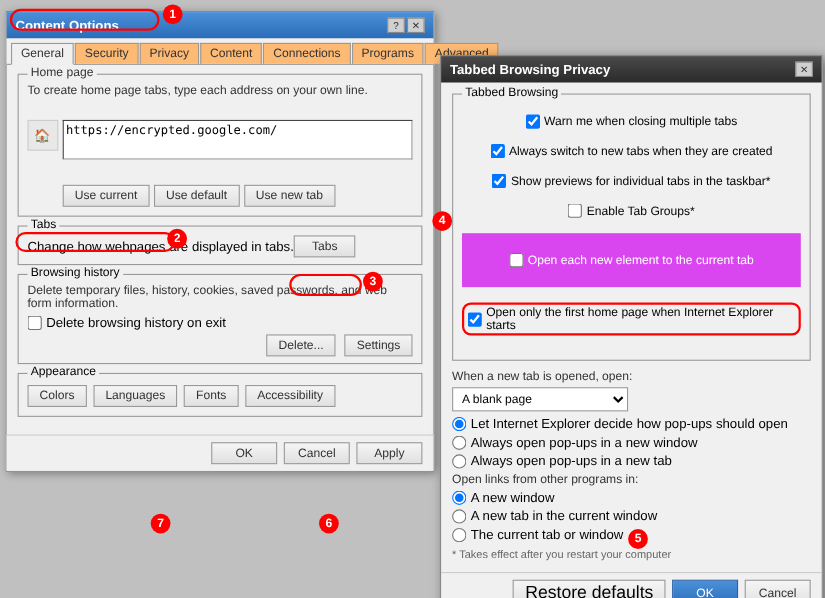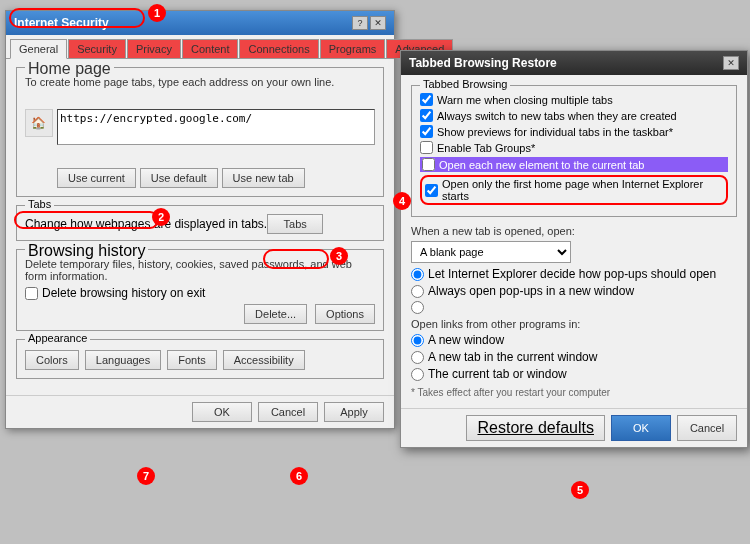--- a/index.html
+++ b/index.html
@@ -64,21 +64,21 @@
       display: flex;
       padding: 4px 4px 0 4px;
       gap: 1px;
     }
 
     .tab {
       padding: 3px 8px;
       font-size: 11px;
       border: 1px solid #999;
       border-bottom: none;
-      background: #ef4444;
+      background: #fdba74;
       cursor: pointer;
       color: #333;
     }
 
     .tab.active {
       background: #f0f0f0;
       border-bottom: 1px solid #f0f0f0;
       margin-bottom: -1px;
       font-weight: normal;
     }
@@ -94,21 +94,21 @@
       padding: 4px 8px 8px 8px;
       position: relative;
     }
 
     .group-label {
       position: absolute;
       top: -8px;
       left: 8px;
       background: #f0f0f0;
       padding: 0 3px;
-      font-size: 16px;
+      font-size: 11px;
       color: #333;
     }
 
     .home-page-desc {
       font-size: 11px;
       color: #333;
       margin-bottom: 21px;
       margin-top: 4px;
     }
 
@@ -205,21 +205,21 @@
       position: relative;
       margin-bottom: 8px;
     }
 
     .browsing-label {
       position: absolute;
       top: -8px;
       left: 8px;
       background: #f0f0f0;
       padding: 0 3px;
-      font-size: 16px;
+      font-size: 11px;
     }
 
     .browse-desc {
       font-size: 11px;
       color: #333;
       margin: 4px 0;
     }
 
     .checkbox-row {
       display: flex;
@@ -298,28 +298,29 @@
       left: 8px;
       background: #f0f0f0;
       padding: 0 3px;
       font-size: 11px;
     }
 
     .tbs-checkbox {
       display: flex;
       align-items: center;
       gap: 4px;
-      margin: 3px 0;
-      font-size: 11px;
+      margin: 14px 0;
+      font-size: 11px;
+      justify-content: center;
     }
 
     .highlighted-row {
-      background: #8b5cf6;
+      background: #d946ef;
       color: white;
-      padding: 1px 2px;
+      padding: 18px 2px;
     }
 
     .section-header {
       font-size: 11px;
       color: #333;
       margin: 6px 0 3px;
     }
 
     .dropdown-row {
       display: flex;
@@ -386,21 +387,21 @@
       align-items: center;
       justify-content: center;
       position: absolute;
     }
   </style>
 </head>
 <body>
 
 <div class="dialog-main">
   <div class="title-bar">
-    <span class="title-bar-text">Internet Security</span>
+    <span class="title-bar-text">Content Options</span>
     <div class="title-bar-controls">
       <div class="title-btn">?</div>
       <div class="title-btn">✕</div>
     </div>
   </div>
 
   <div class="tabs-bar">
     <div class="tab active">General</div>
     <div class="tab">Security</div>
     <div class="tab">Privacy</div>
@@ -439,21 +440,21 @@
 
     <div class="browsing-history-section">
       <span class="browsing-label">Browsing history</span>
       <p class="browse-desc">Delete temporary files, history, cookies, saved passwords, and web form information.</p>
       <div class="checkbox-row">
         <input type="checkbox" style="">
         <span>Delete browsing history on exit</span>
       </div>
       <div class="browse-buttons">
         <button class="btn">Delete...</button>
-        <button class="btn">Options</button>
+        <button class="btn">Settings</button>
       </div>
     </div>
 
     <div class="appearance-section">
       <span class="appearance-label">Appearance</span>
       <div class="appearance-buttons">
         <button class="btn">Colors</button>
         <button class="btn">Languages</button>
         <button class="btn">Fonts</button>
         <button class="btn">Accessibility</button>
@@ -463,21 +464,21 @@
 
   <div class="dialog-footer">
     <button class="btn" style="min-width:60px;">OK</button>
     <button class="btn" style="min-width:60px;">Cancel</button>
     <button class="btn" style="min-width:60px;" disabled="">Apply</button>
   </div>
 </div>
 
 <div class="dialog-secondary">
   <div class="title-bar">
-    <span class="title-bar-text">Tabbed Browsing Restore</span>
+    <span class="title-bar-text">Tabbed Browsing Privacy</span>
     <div class="title-bar-controls">
       <div class="title-btn">✕</div>
     </div>
   </div>
 
   <div class="tabbed-content">
 
     <div class="tbs-group">
       <span class="tbs-label">Tabbed Browsing</span>
       <div class="tbs-checkbox">
@@ -521,20 +522,21 @@
       <div class="radio-row">
         <input type="radio" name="popup" checked="" style="">
         <span>Let Internet Explorer decide how pop-ups should open</span>
       </div>
       <div class="radio-row">
         <input type="radio" name="popup" style="">
         <span>Always open pop-ups in a new window</span>
       </div>
       <div class="radio-row">
         <input type="radio" name="popup" style="">
+        <span>Always open pop-ups in a new tab</span>
       </div>
     </div>
 
     <div class="open-links-section">
       <div class="popup-title">Open links from other programs in:</div>
       <div class="radio-row">
         <input type="radio" name="openlinks" checked="" style="">
         <span>A new window</span>
       </div>
       <div class="radio-row">

